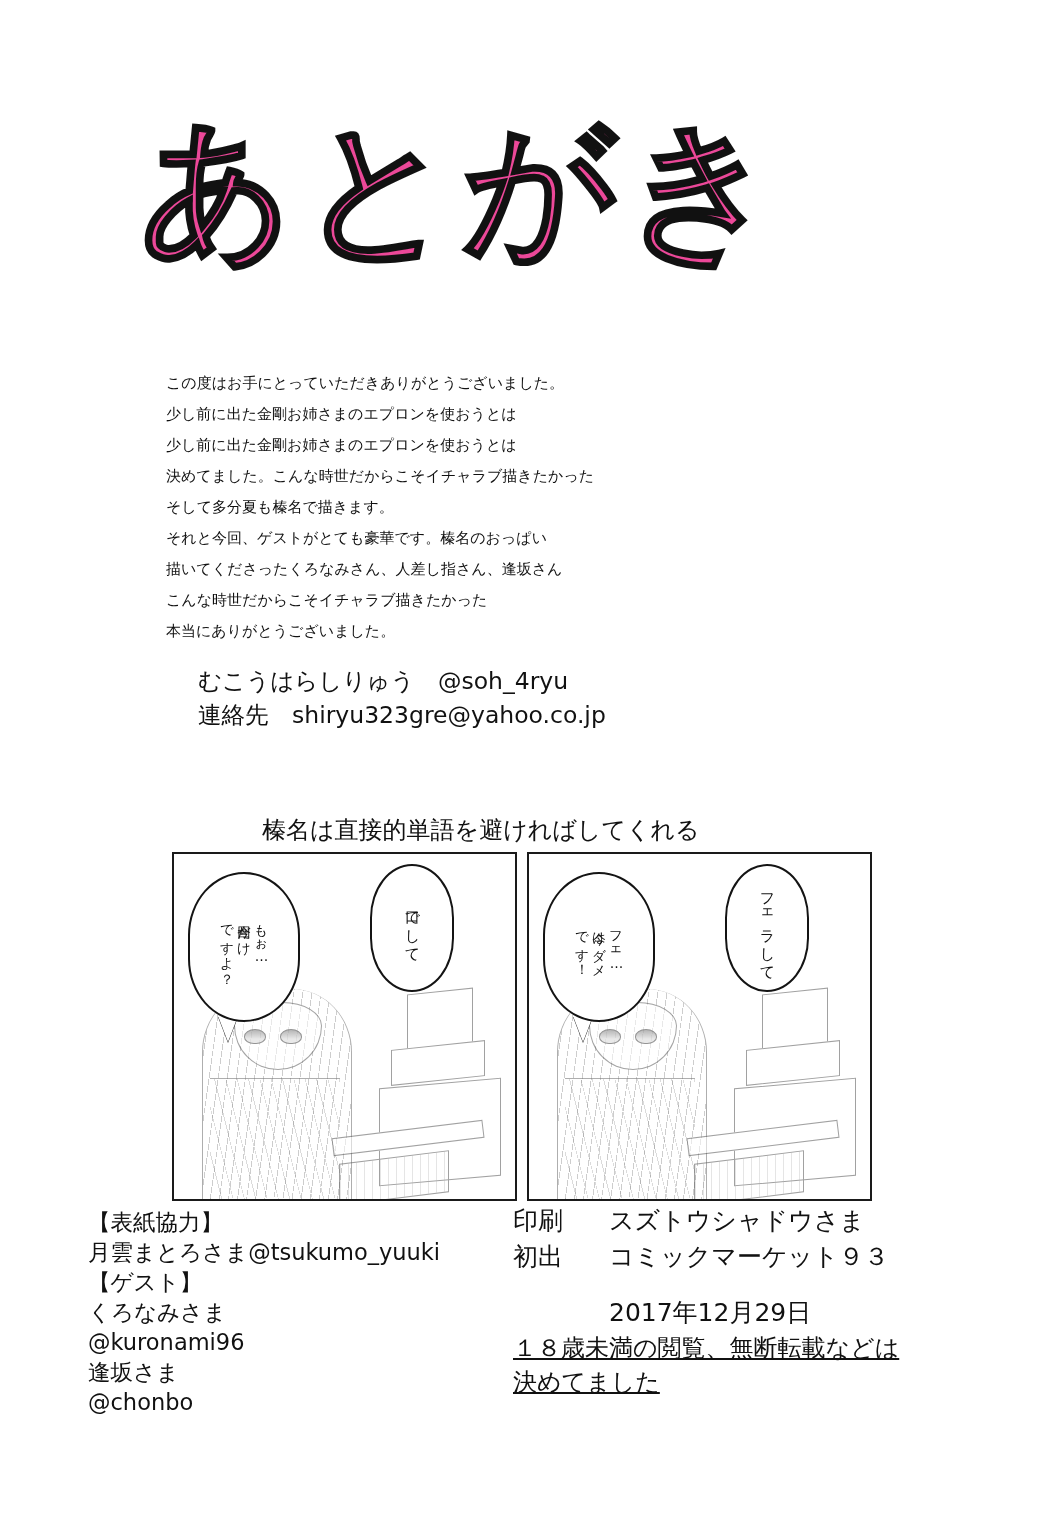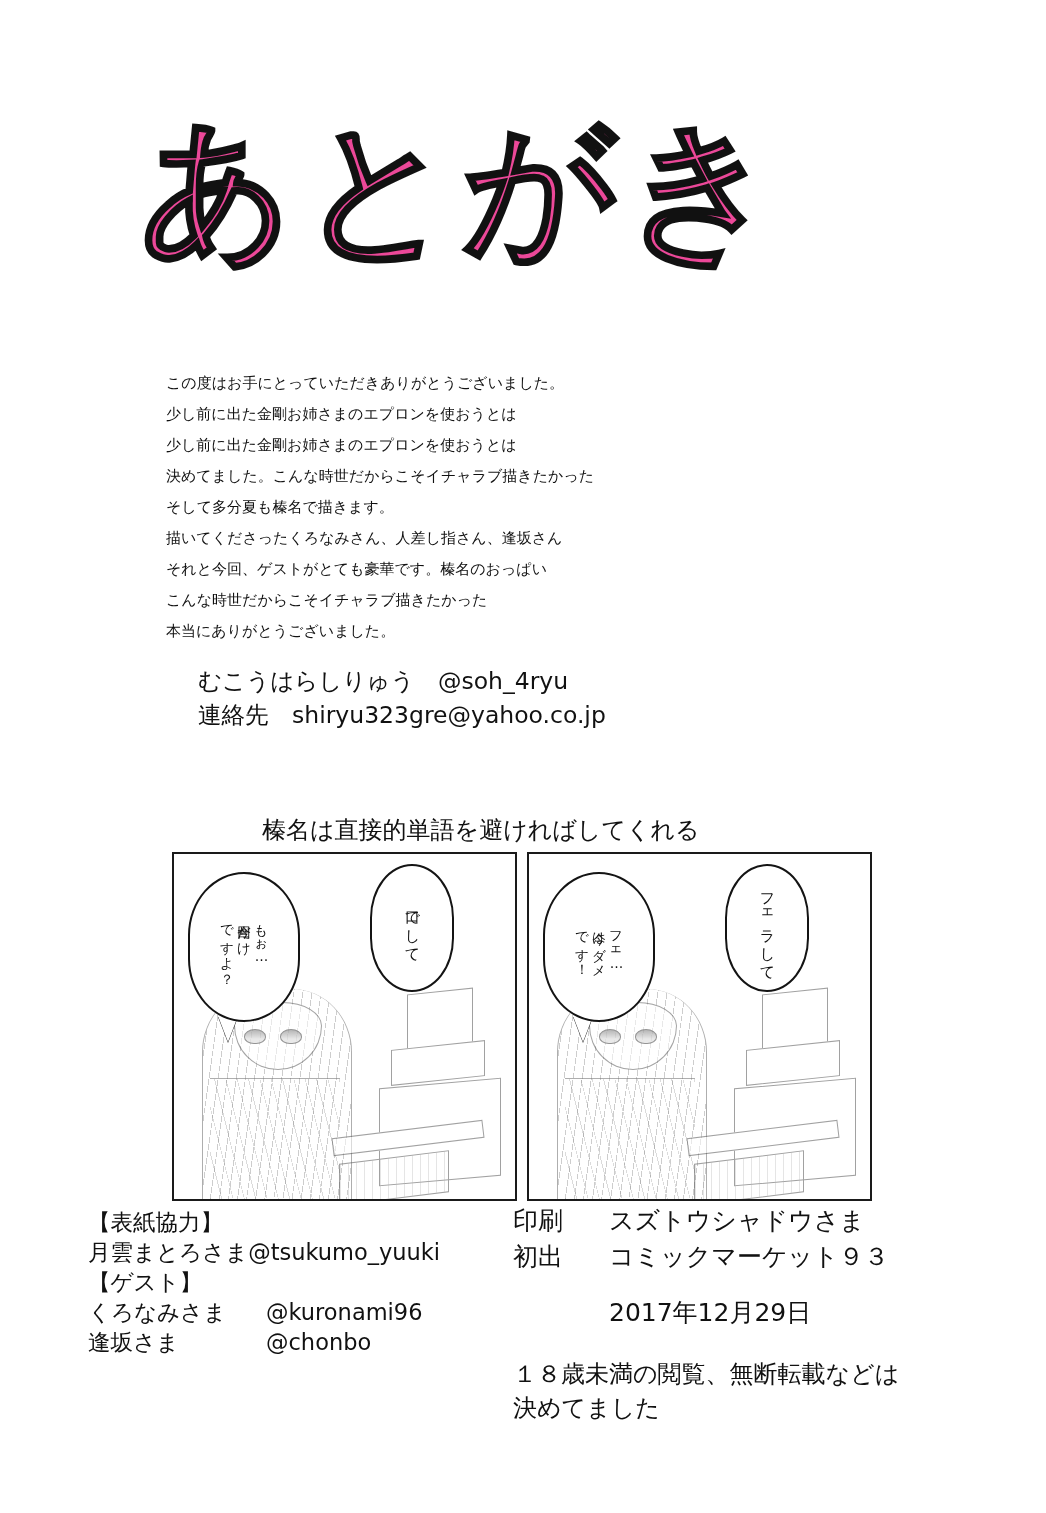--- a/index.html
+++ b/index.html
@@ -206,20 +206,21 @@
     position: absolute;
     left: 88px;
     top: 1207px;
     font-family: "DejaVu Sans", sans-serif;
     font-size: 22.5px;
     line-height: 30px;
     white-space: nowrap;
   }
   .footer-left .row {
     display: flex;
+    flex-direction: column;
   }
   .footer-left .k { min-width: 178px; }
 
   .footer-right {
     position: absolute;
     left: 513px;
     top: 1203px;
     font-family: "DejaVu Sans", sans-serif;
     font-size: 25px;
     line-height: 36px;
@@ -230,38 +231,38 @@
     align-items: baseline;
   }
   .footer-right .k {
     min-width: 96px;
   }
   .footer-right .date {
     margin-left: 96px;
     margin-top: 20px;
   }
   .footer-right .notice {
-    margin-top: 26px;
     font-size: 24px;
     line-height: 34px;
+    text-decoration: underline;
   }
 </style>
 </head>
 <body>
 
 <div class="title">あとがき</div>
 
 <div class="afterword">
   <p>この度はお手にとっていただきありがとうございました。</p>
   <p>少し前に出た金剛お姉さまのエプロンを使おうとは</p>
   <p>少し前に出た金剛お姉さまのエプロンを使おうとは</p>
   <p>決めてました。こんな時世だからこそイチャラブ描きたかった</p>
   <p>そして多分夏も榛名で描きます。</p>
+  <p>それと今回、ゲストがとても豪華です。榛名のおっぱい</p>
   <p>描いてくださったくろなみさん、人差し指さん、逢坂さん</p>
-  <p>それと今回、ゲストがとても豪華です。榛名のおっぱい</p>
   <p>こんな時世だからこそイチャラブ描きたかった</p>
   <p>本当にありがとうございました。</p>
 </div>
 
 <div class="credits-author">
   <span class="line">むこうはらしりゅう　@soh_4ryu</span>
   <span class="line">連絡先　shiryu323gre@yahoo.co.jp</span>
 </div>
 
 <div class="comic-caption">榛名は直接的単語を避ければしてくれる</div>

